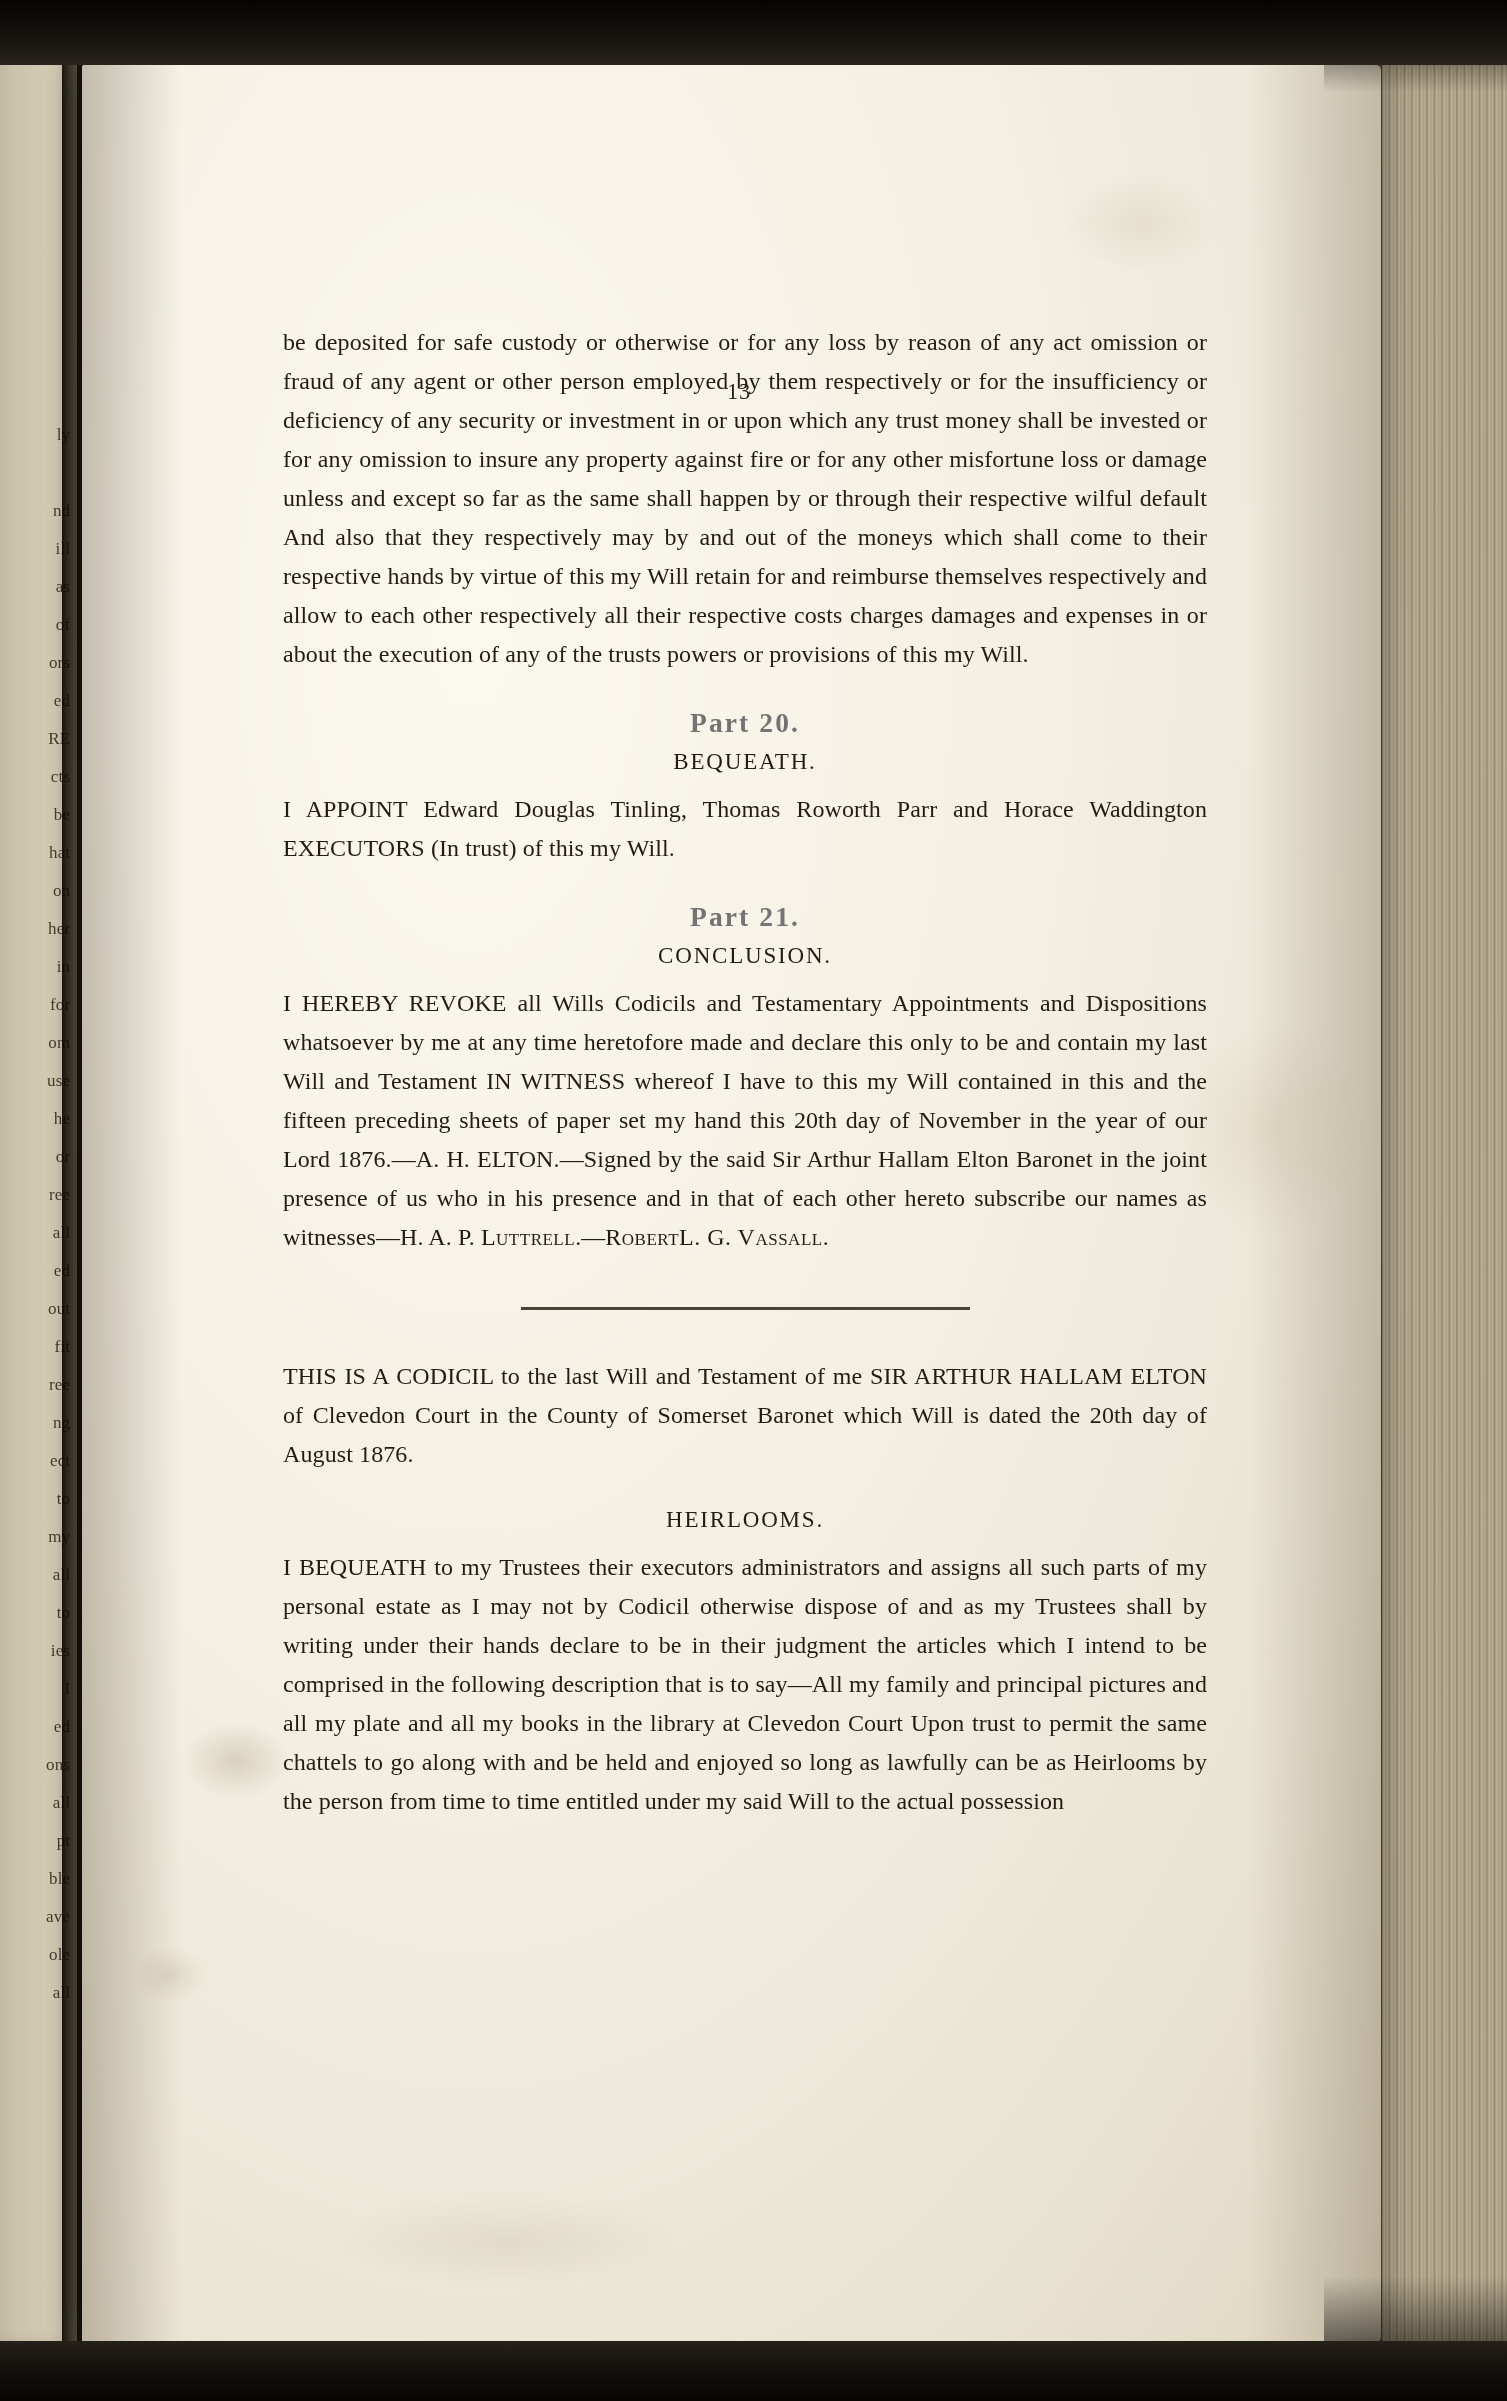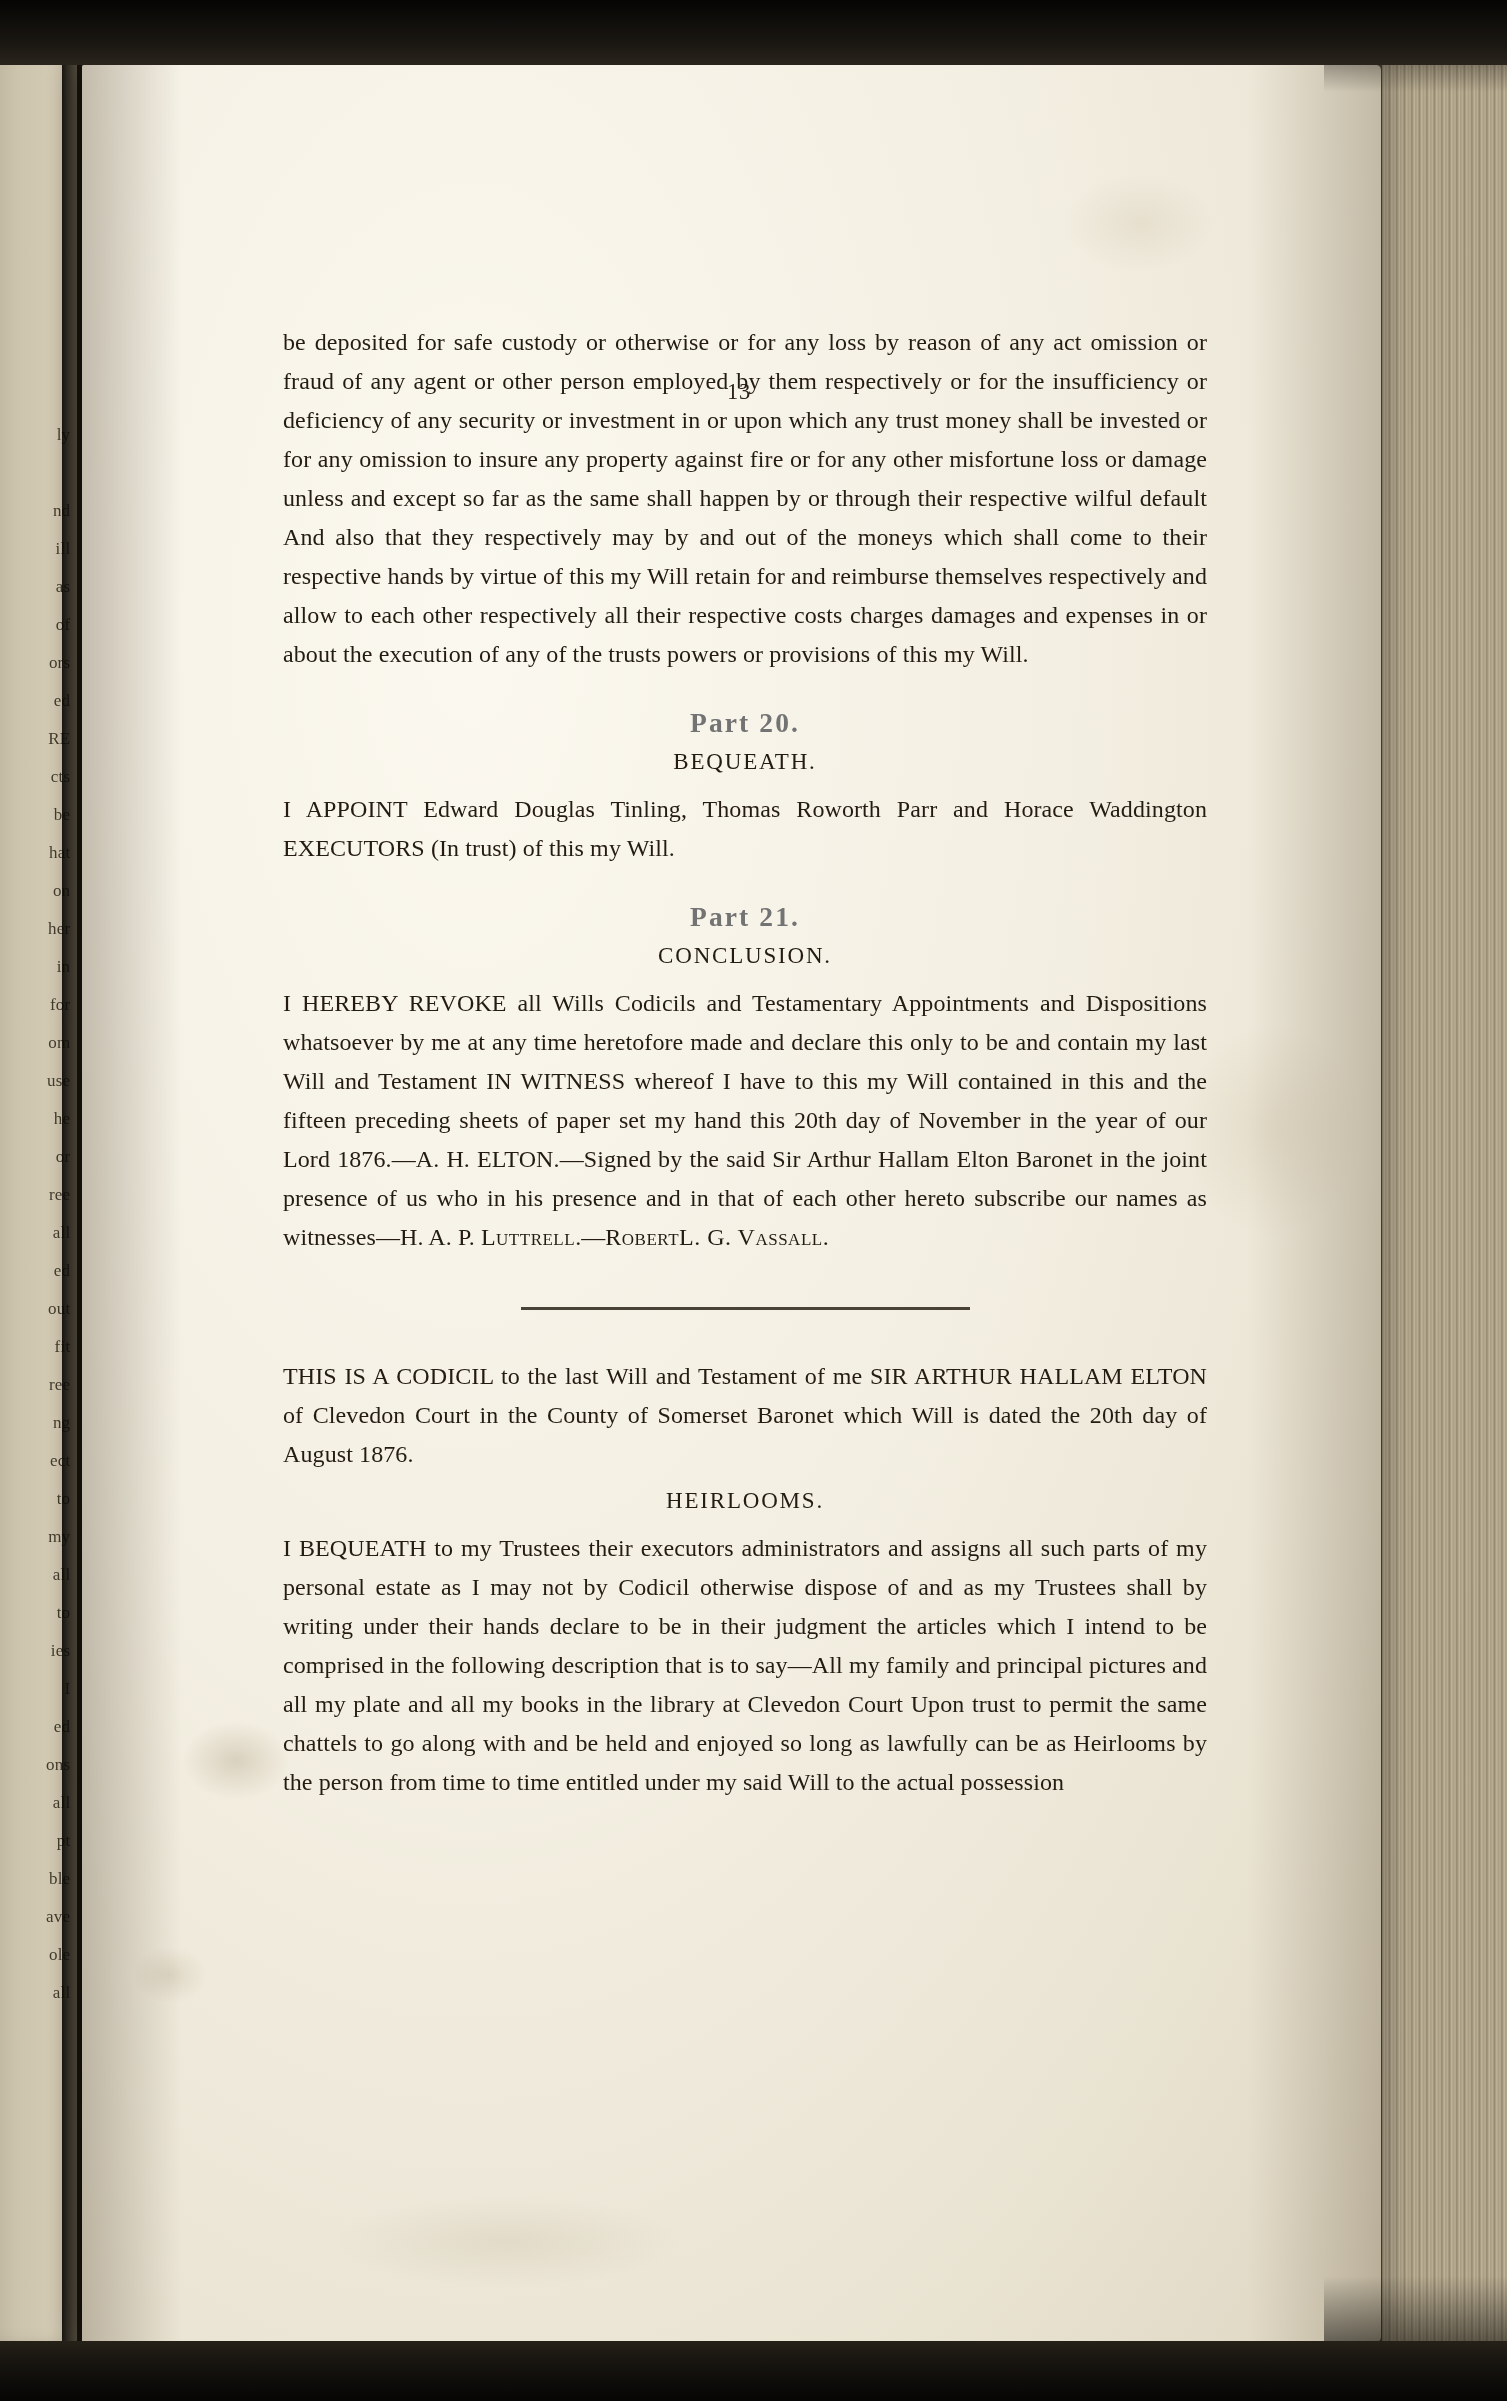--- a/index.html
+++ b/index.html
@@ -286,21 +286,21 @@
     <p class="body">I APPOINT Edward Douglas Tinling, Thomas Roworth Parr and Horace Waddington EXECUTORS (In trust) of this my Will.</p>
 
     <h2 class="part">Part 21.</h2>
     <h3 class="section">CONCLUSION.</h3>
     <p class="body"><span>I HEREBY REVOKE all Wills Codicils and Testamentary Appointments and Dispositions whatsoever by me at any time heretofore made and declare this only to be and contain my last Will and Testament IN WITNESS whereof I have to this my Will contained in this and the fifteen preceding sheets of paper set my hand this 20th day of November in the year of our Lord 1876.—A. H. ELTON.—Signed by the said Sir Arthur Hallam Elton Baronet in the joint presence of us who in his presence and in that of each other hereto subscribe our names as witnesses—H. A. P. </span><span class="smallcaps">Luttrell</span><span>.—</span><span class="smallcaps">Robert</span><span class="smallcaps">L. G. Vassall</span><span>.</span></p>
 
     <div class="rule"></div>
 
     <p class="body">THIS IS A CODICIL to the last Will and Testament of me SIR ARTHUR HALLAM ELTON of Clevedon Court in the County of Somerset Baronet which Will is dated the 20th day of August 1876.</p>
 
-    <h3 class="section" style="margin-top:14px;">HEIRLOOMS.</h3>
+    <h3 class="section" style="margin-top:33px;">HEIRLOOMS.</h3>
     <p class="body">I BEQUEATH to my Trustees their executors administrators and assigns all such parts of my personal estate as I may not by Codicil otherwise dispose of and as my Trustees shall by writing under their hands declare to be in their judgment the articles which I intend to be comprised in the following description that is to say—All my family and principal pictures and all my plate and all my books in the library at Clevedon Court Upon trust to permit the same chattels to go along with and be held and enjoyed so long as lawfully can be as Heirlooms by the person from time to time entitled under my said Will to the actual possession</p>
 
   </div>
 
   <div class="edge-top-dark"></div>
   <div class="edge-bottom-dark"></div>
   <div class="top-band"></div>
   <div class="bottom-band"></div>
 
 </div>

